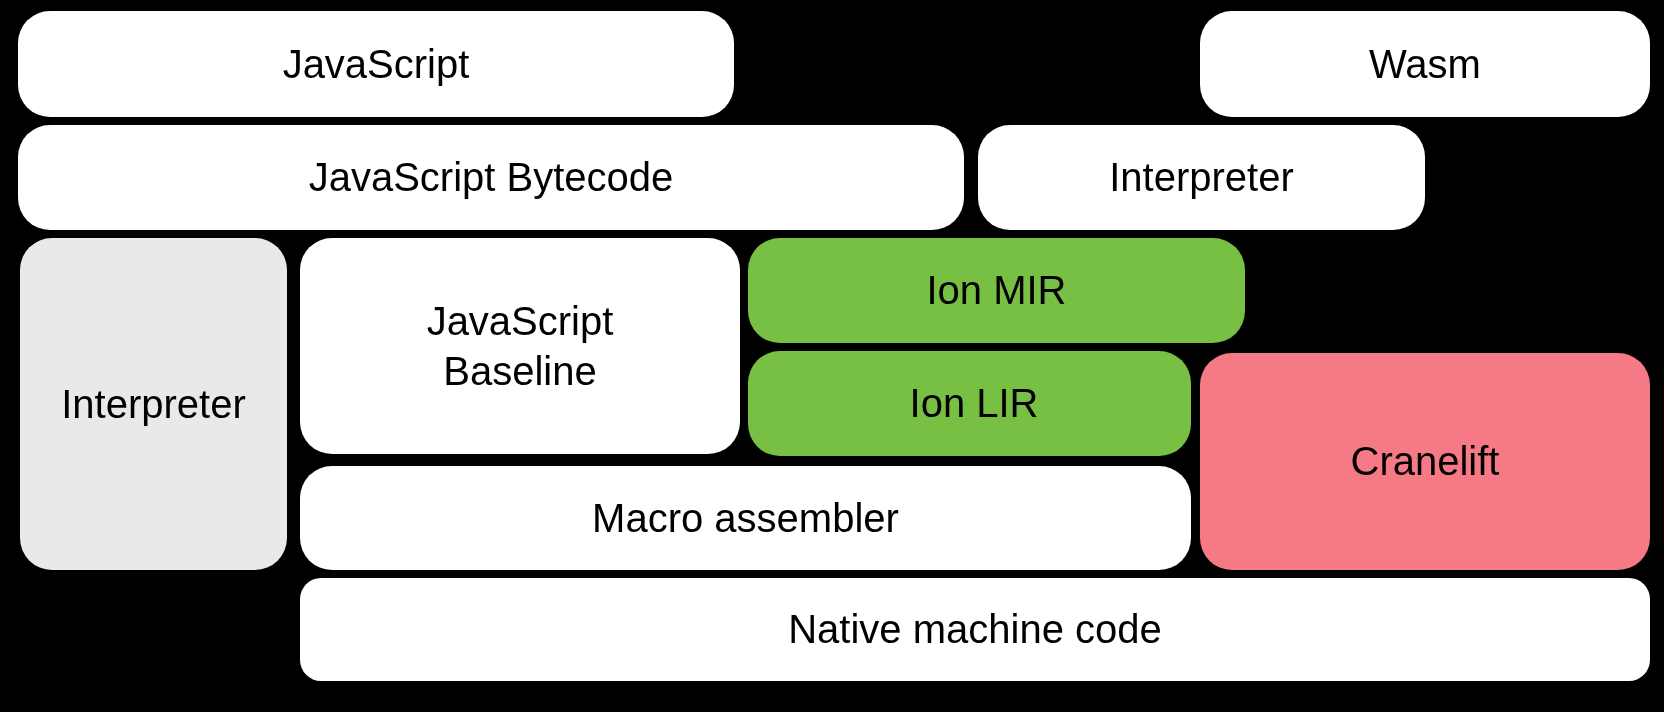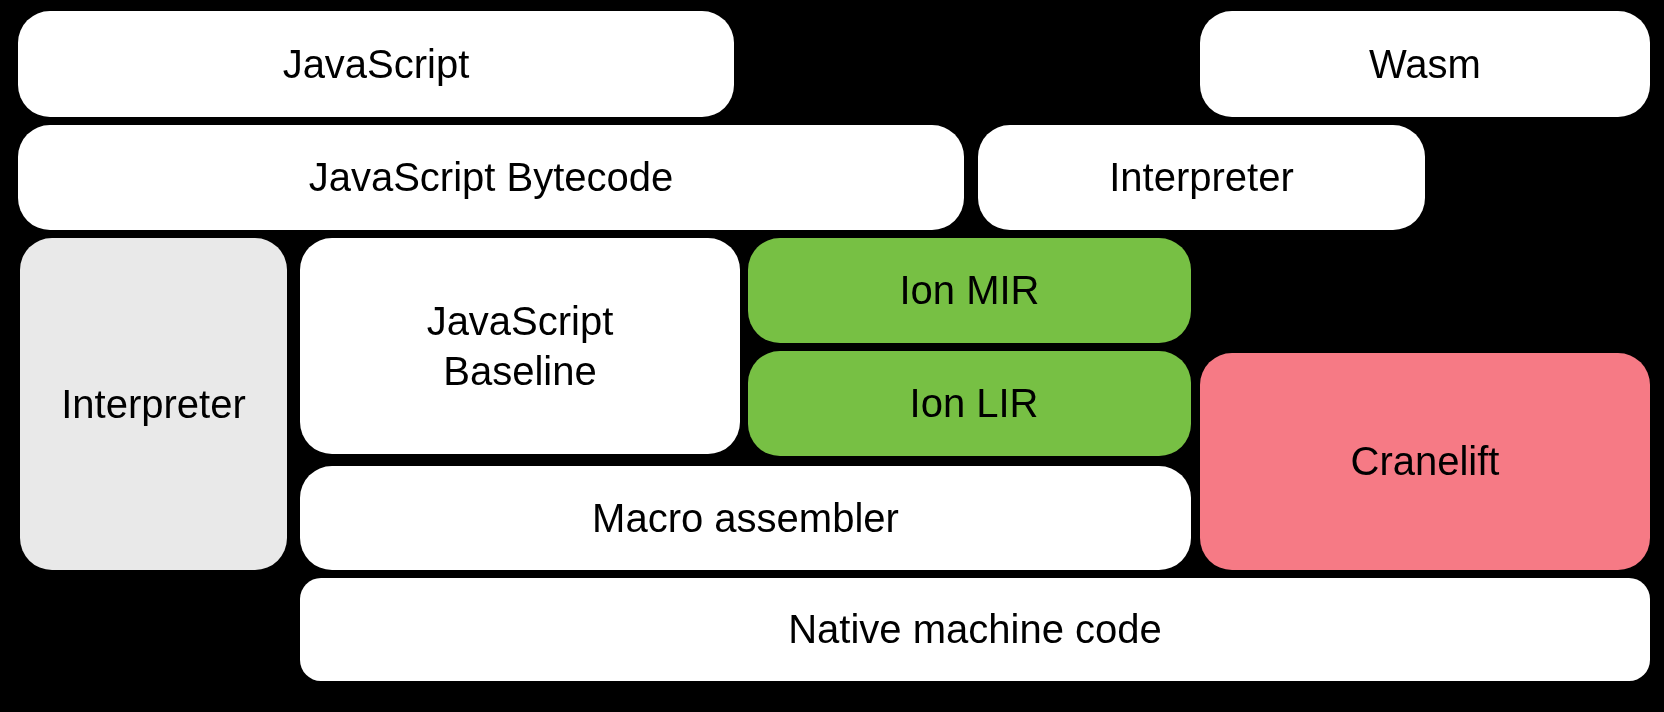--- a/index.html
+++ b/index.html
@@ -33,21 +33,21 @@
   .fill-green { background: var(--box_green, #77c044); }
   .fill-pink  { background: var(--box_pink,  #f67a85); }
 
   .n-javascript          { left: 18px;   top: 11px;  width: 716px;  height: 106px; }
   .n-asm-js              { left: 748px;  top: 11px;  width: 443px;  height: 106px; }
   .n-wasm                { left: 1200px; top: 11px;  width: 450px;  height: 106px; }
   .n-javascript-bytecode { left: 18px;   top: 125px; width: 946px;  height: 105px; }
   .n-baldrmonkey         { left: 978px;  top: 125px; width: 447px;  height: 105px; }
   .n-interpreter         { left: 20px;   top: 238px; width: 267px;  height: 332px; }
   .n-javascript-baseline { left: 300px;  top: 238px; width: 440px;  height: 216px; }
-  .n-ion-mir             { left: 748px;  top: 238px; width: 443px;  height: 105px; align-items: center; }
+  .n-ion-mir             { left: 748px;  top: 238px; width: 497px;  height: 105px; align-items: center; }
   .n-ion-lir             { left: 748px;  top: 351px; width: 443px;  height: 105px; padding-left: 9px; }
   .n-cranelift           { left: 1200px; top: 353px; width: 450px;  height: 217px; }
   .n-macro-assembler     { left: 300px;  top: 466px; width: 891px;  height: 104px; }
   .n-native-machine-code { left: 300px;  top: 578px; width: 1350px; height: 103px; border-radius: 21px; }
 </style>
 </head>
 <body>
 
 <div class="canvas">
 

